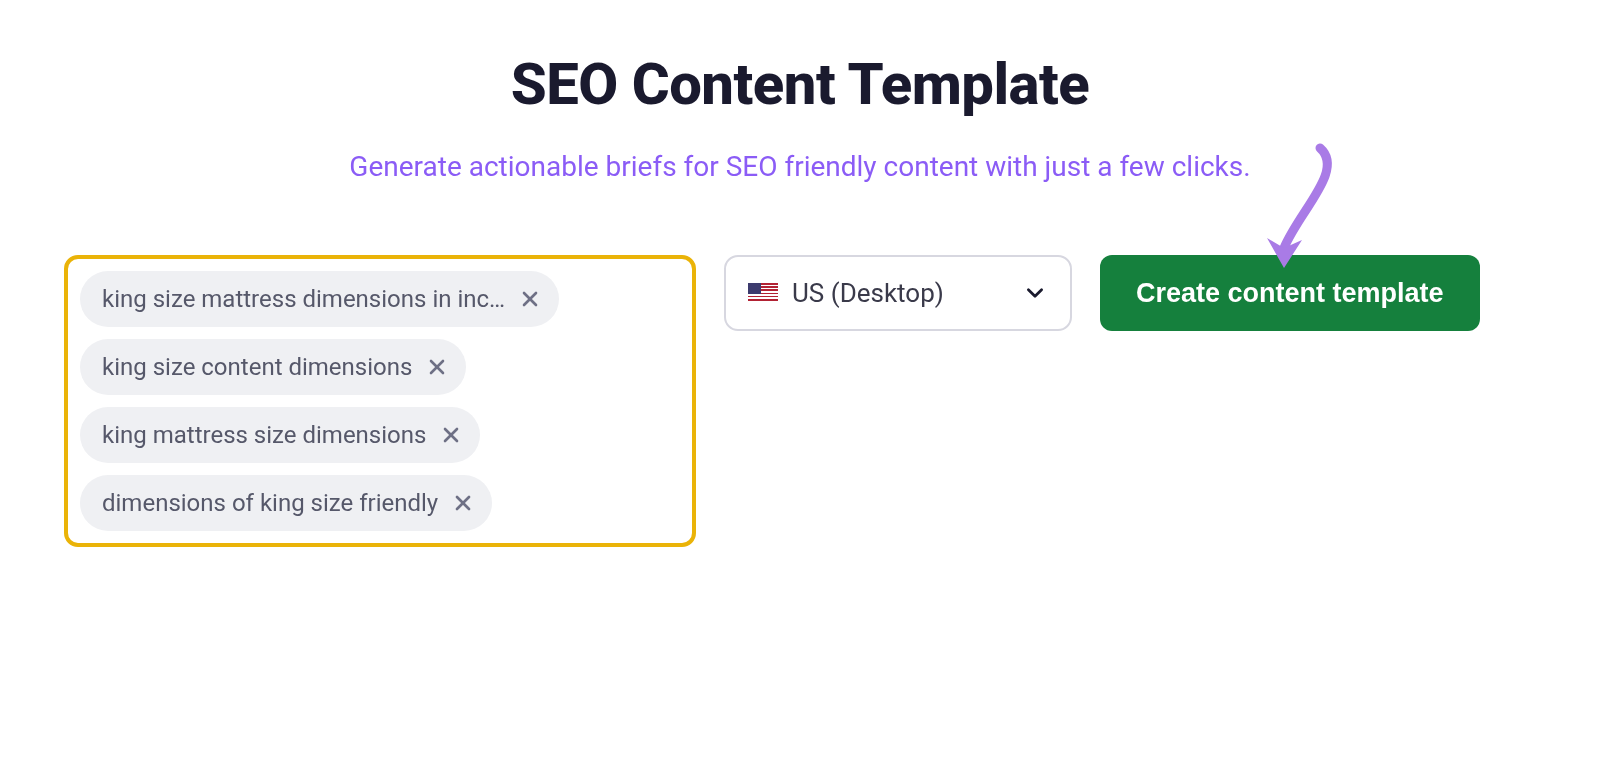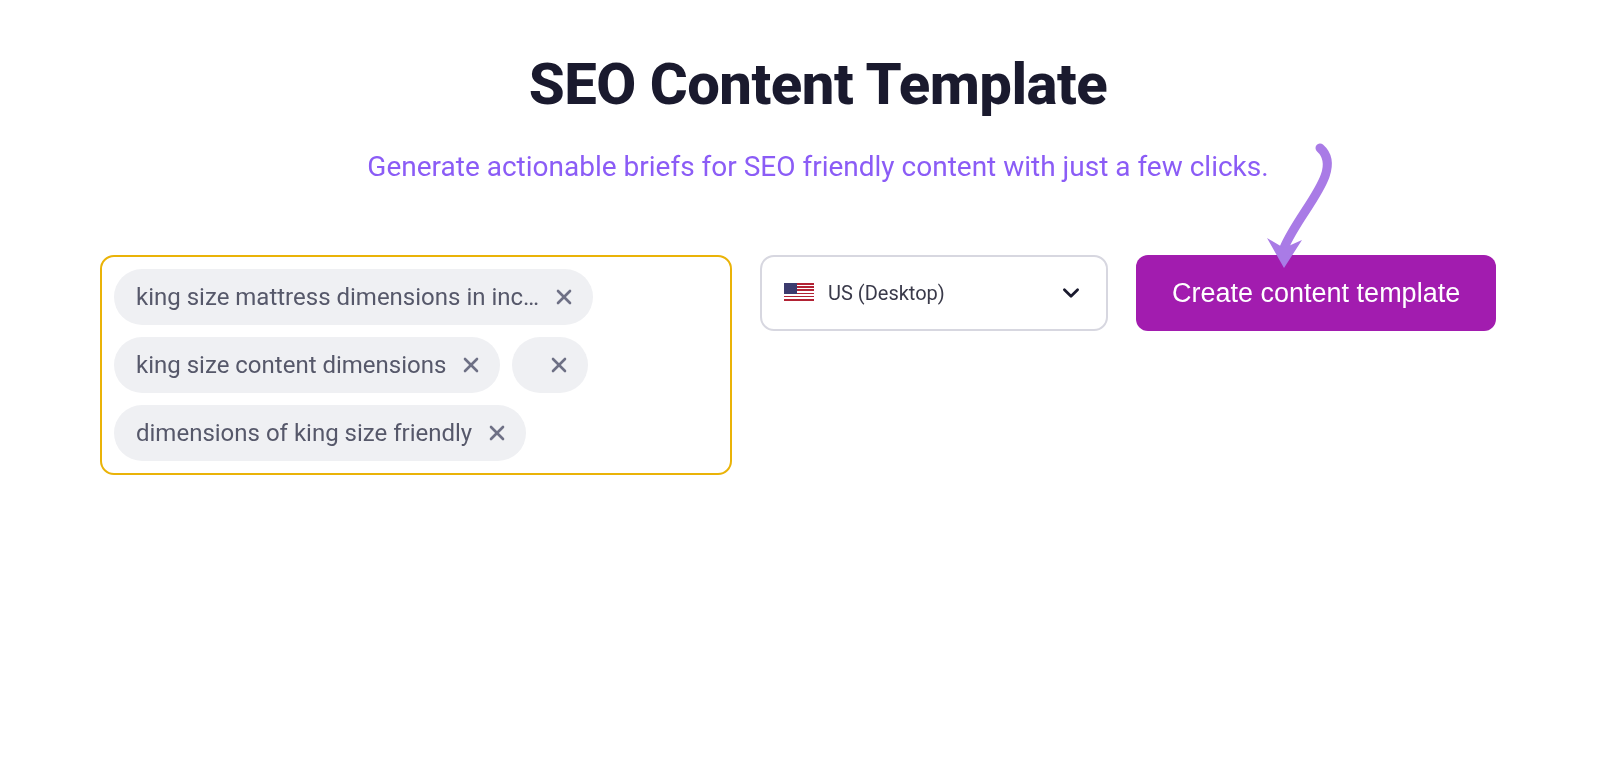--- a/index.html
+++ b/index.html
@@ -11,21 +11,20 @@
       font-family: -apple-system, BlinkMacSystemFont, "Segoe UI", Roboto, Helvetica, Arial, sans-serif;
       background: #ffffff;
       width: 1600px;
       height: 778px;
       position: relative;
     }
     .container {
       width: 100%;
       padding-top: 50px;
       text-align: center;
-      padding-left: 36px;
     }
     .title {
       font-size: 58px;
       font-weight: 800;
       color: #1a1a2e;
       letter-spacing: -0.5px;
     }
     .subtitle {
       font-size: 28px;
       color: #8b5cf6;
@@ -35,21 +34,21 @@
     .form-row {
       display: flex;
       justify-content: flex-start;
       align-items: flex-start;
       gap: 28px;
       margin-top: 72px;
       padding: 0 64px;
     }
     .keywords-box {
       width: 632px;
-      border: 2px solid #eab308;
+      border: 4px solid #eab308;
       border-radius: 14px;
       padding: 12px 12px;
       display: flex;
       flex-wrap: wrap;
       gap: 12px;
       align-content: flex-start;
       text-align: right;
     }
     .chip {
       display: inline-flex;
@@ -115,37 +114,37 @@
     .flag::before {
       content: "";
       position: absolute;
       top: 0;
       left: 0;
       width: 13px;
       height: 11px;
       background: #3c3b6e;
     }
     .region-text {
-      font-size: 20px;
+      font-size: 26px;
       color: #3a3a4a;
       font-weight: 400;
     }
     .chevron {
       width: 22px;
       height: 22px;
       color: #1a1a2e;
     }
     .create-btn {
       height: 76px;
-      background: #a21caf;
+      background: #15803d;
       color: #ffffff;
       border: none;
       border-radius: 12px;
       font-size: 27px;
-      font-weight: 400;
+      font-weight: 700;
       padding: 0 36px;
       cursor: pointer;
       white-space: nowrap;
     }
     .arrow-annotation {
       position: absolute;
       top: 140px;
       left: 1260px;
       width: 100px;
       height: 140px;
@@ -173,20 +172,21 @@
       <span class="chip">
         <span class="chip-text">king size content dimensions</span>
         <span class="chip-close">
           <svg viewBox="0 0 20 20" fill="none" stroke="currentColor" stroke-width="2.6" stroke-linecap="round">
               <line x1="4" y1="4" x2="16" y2="16"></line>
               <line x1="16" y1="4" x2="4" y2="16"></line>
             </svg>
         </span>
       </span>
       <span class="chip">
+        <span class="chip-text">king mattress size dimensions</span>
         <span class="chip-close">
           <svg viewBox="0 0 20 20" fill="none" stroke="currentColor" stroke-width="2.6" stroke-linecap="round">
               <line x1="4" y1="4" x2="16" y2="16"></line>
               <line x1="16" y1="4" x2="4" y2="16"></line>
             </svg>
         </span>
       </span>
       <span class="chip">
         <span class="chip-text">dimensions of king size friendly</span>
         <span class="chip-close">

